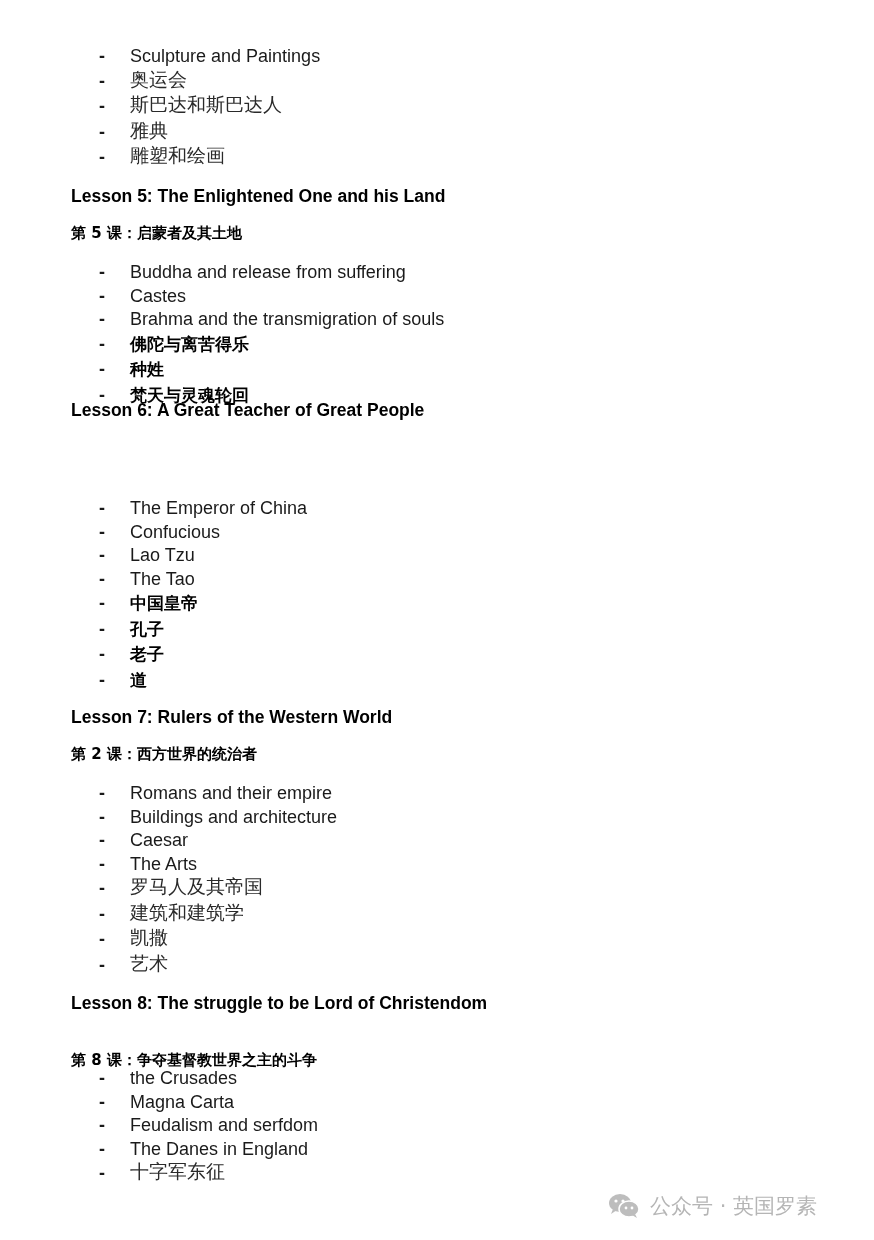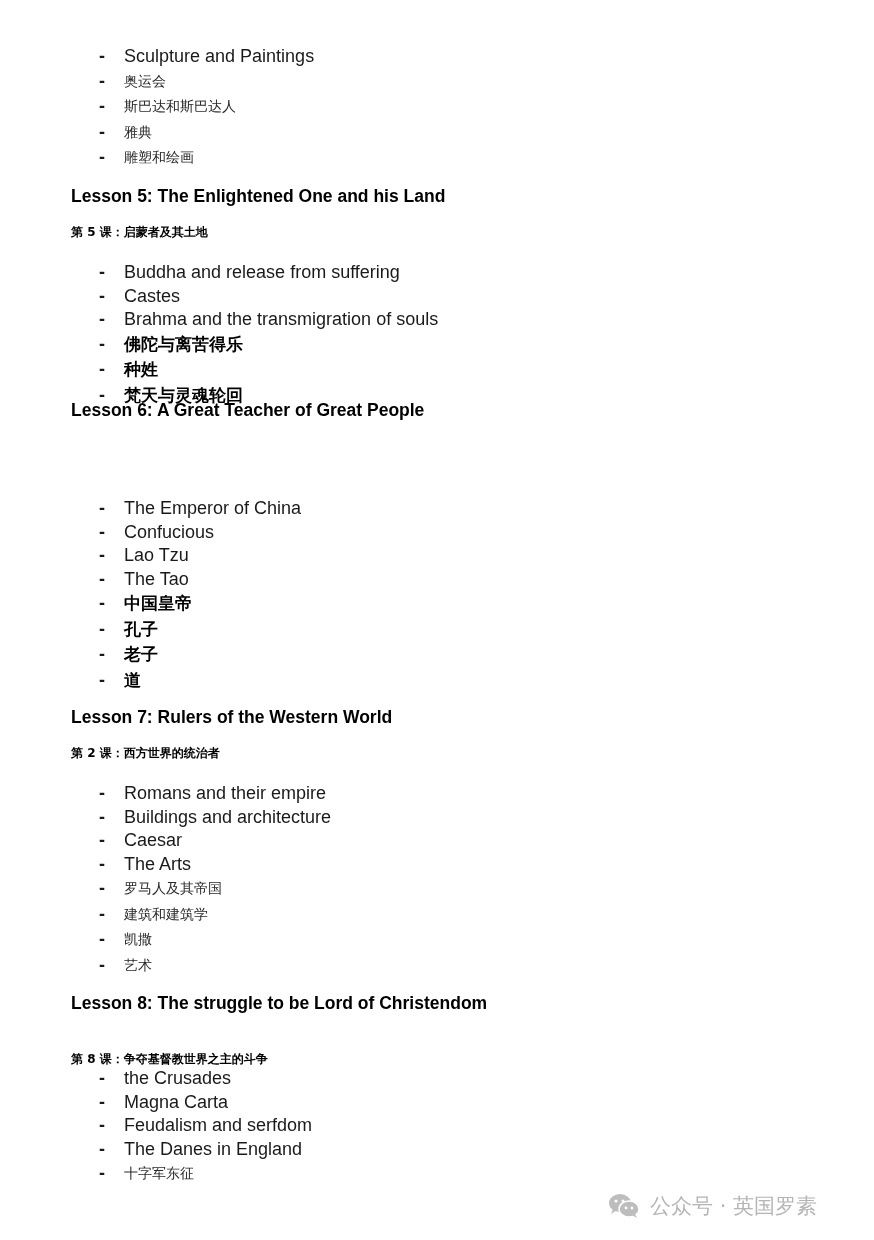--- a/index.html
+++ b/index.html
@@ -2,26 +2,26 @@
 <html><head>
   <meta charset="utf-8">
   <style>
     html, body { margin: 0; padding: 0; background: #ffffff; }
     body { width: 874px; height: 1240px; position: relative; overflow: hidden;
            font-family: "Liberation Sans", "DejaVu Sans", sans-serif; color: #111; }
     .page { position: absolute; left: 0; top: 0; width: 874px; height: 1240px; }
     .list { position: absolute; left: 0; margin: 0; padding: 0; list-style: none; }
     .item { position: relative; height: 23.5px; line-height: 23.5px; font-size: 18px; color: #1a1a1a; white-space: nowrap; }
     .item .dash { position: absolute; left: 99px; width: 10px; font-weight: bold; }
-    .item .txt { position: absolute; left: 124px; }
-    .item.cn .txt { font-family: Liberation Serif, serif; font-size: 14px; color: #2a2a2a; }
+    .item .txt { position: absolute; left: 130px; }
+    .item.cn .txt { font-family: Liberation Mono, monospace; font-size: 19px; color: #2a2a2a; }
     .item.cnb .txt { font-family: "DejaVu Sans", sans-serif; font-size: 17px; font-weight: bold; color: #000; }
     .item.cn, .item.cnb { height: 25.5px; line-height: 25.5px; }
     .heading-en { position: absolute; left: 71px; font-size: 17.5px; font-weight: bold; color: #000; white-space: nowrap; }
-    .heading-cn { position: absolute; left: 71px; font-size: 12px; font-weight: bold; color: #000; white-space: nowrap;
+    .heading-cn { position: absolute; left: 71px; font-size: 15px; font-weight: bold; color: #000; white-space: nowrap;
                   font-family: "DejaVu Sans", sans-serif; }
     .watermark { position: absolute; left: 608px; top: 1191px; height: 30px; display: flex; align-items: center; color: #b5b5b5; font-size: 21px; font-family: "DejaVu Sans", sans-serif; white-space: nowrap; }
     .wm-icon { width: 32px; height: 26px; margin-right: 10px; position: relative; }
   </style>
 </head>
 <body>
 
 <div class="page">
 
   <ul class="list" style="top:45px;">

